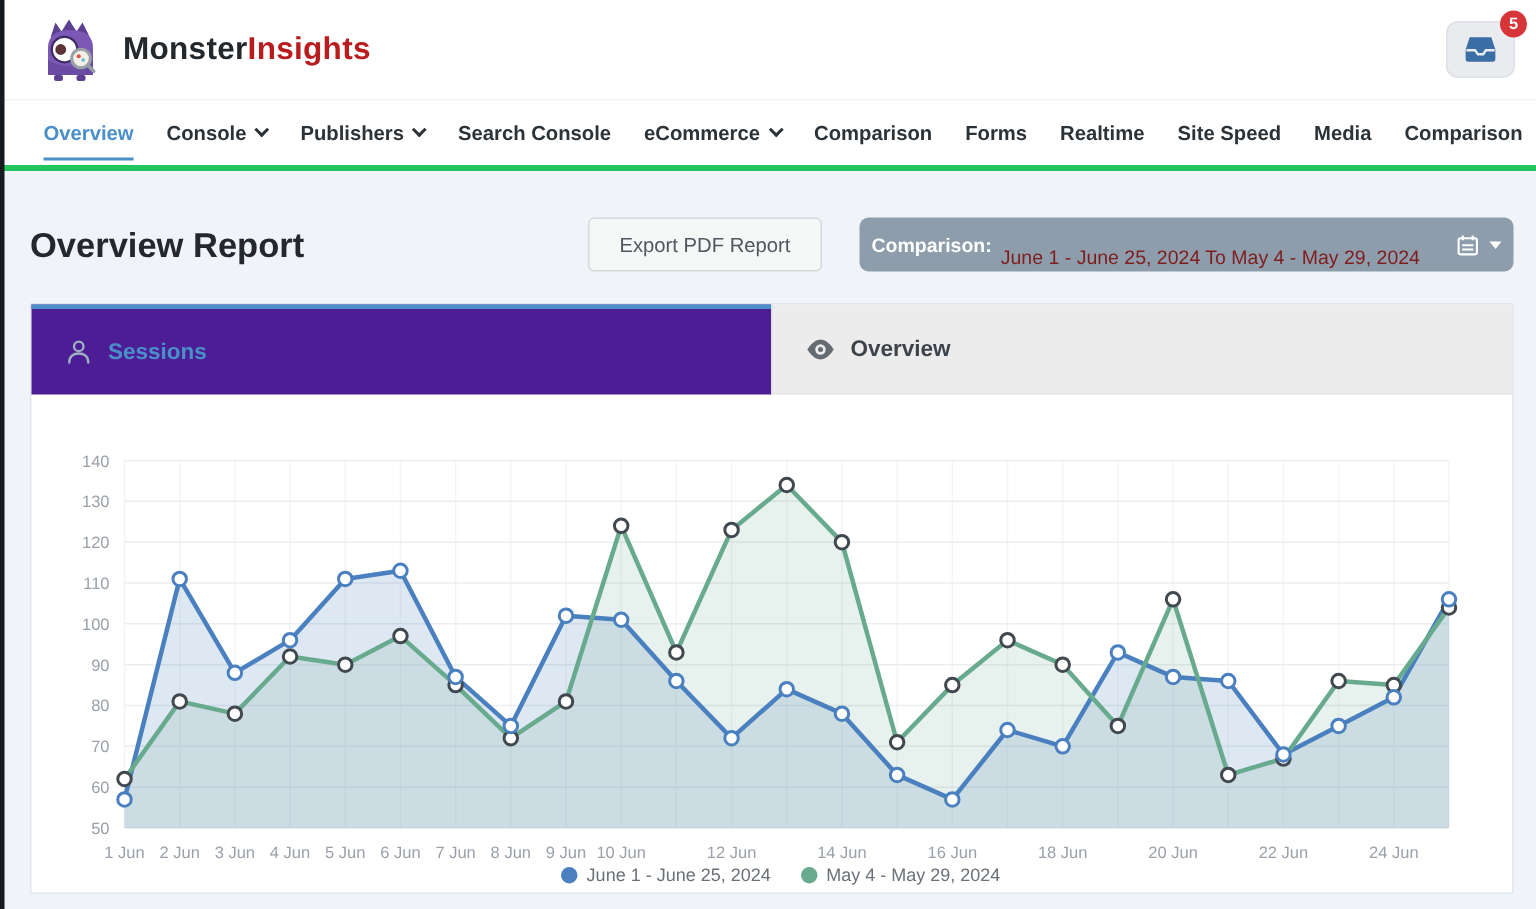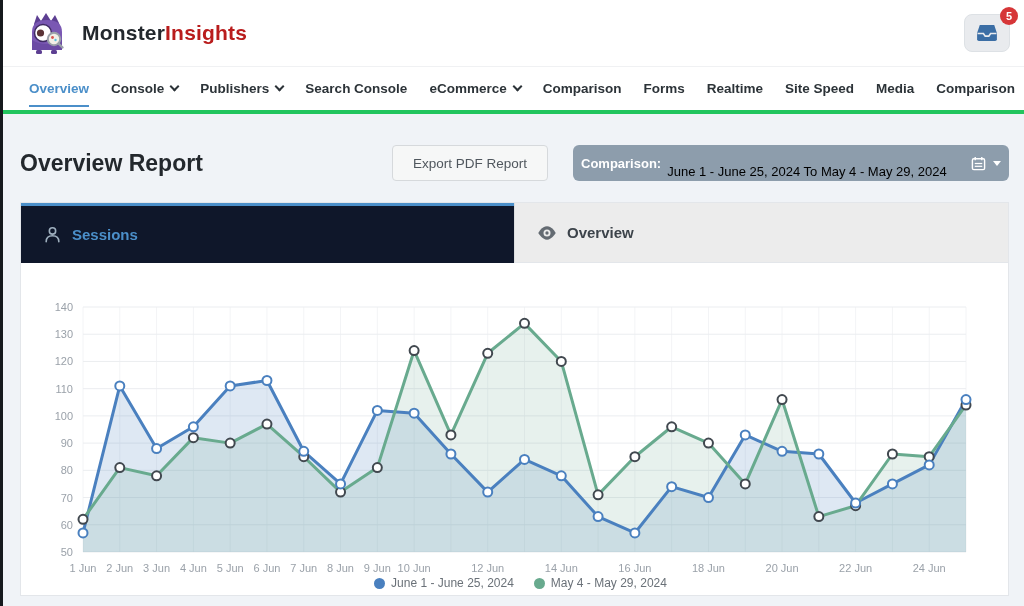--- a/index.html
+++ b/index.html
@@ -32,29 +32,29 @@
 
   
   .content { height:496px; background:#f0f3f7; border-top:4px solid #22c55e; }
   .toolbar-row { margin:30px 15px 0 20px; display:flex; align-items:center; height:38px; }
   h1.page-title { font-size:23px; margin:0; color:#23282d; font-weight:700; }
   .export-btn { margin-left:auto; height:36px; padding:0 20px; background:#f6f7f7; border:1px solid #d6d9dc;
     border-radius:4px; font-size:13.5px; color:#50575e; display:flex; align-items:center; cursor:pointer; }
   .comparison { margin-left:25px; height:36px; width:436px; background:#8d9dac; border-radius:6px; color:#fff;
     font-size:13px; display:flex; align-items:center; padding:0 8px; cursor:pointer; }
   .comparison .cmp-label { font-weight:700; margin-right:6px; white-space:nowrap; }
-  .comparison .cmp-value { color:#000000; white-space:nowrap; overflow:hidden;margin-top:16px; }
+  .comparison .cmp-value { color:#7f1d1d; white-space:nowrap; overflow:hidden;margin-top:16px; }
   .comparison .icons { margin-left:auto; display:flex; align-items:center; gap:7px; }
   .caret-down { width:0; height:0; border-left:4px solid transparent; border-right:4px solid transparent; border-top:5px solid #fff; }
 
   
   .card { margin:20px 15px 0 20px; height:394px; background:#fff; border:1px solid #e3e6ea; position:relative; }
   .tabs { display:flex; height:60px; }
   .tab { flex:1; display:flex; align-items:center; padding-left:22px; gap:10px; cursor:pointer; }
-  .tab-sessions { border-top:3px solid #4b8fc9; background:#0f172a; }
+  .tab-sessions { border-top:3px solid #4b8fc9; background:#4c1d95; }
   .tab-pageviews { background:#ececec; border-left:1px solid #dcdedf; border-bottom:1px solid #e3e6ea; }
   .tab-label { font-size:15px; font-weight:700; }
   .tab-sessions .tab-label { color:#4b8fc9; }
   .tab-pageviews .tab-label { color:#3c434a; }
 
   .chart-wrap { position:absolute; top:60px; left:0; right:0; bottom:0; }
   .chart-wrap svg { width:100%; height:100%; display:block; }
   .chart-wrap svg text { font-family:"Liberation Sans", sans-serif; }
   .legend { position:absolute; left:0; right:0; bottom:5px; display:flex; justify-content:center; gap:20px;padding-left:12px; }
   .legend-item { display:flex; align-items:center; gap:6px; font-size:12px; color:#6a7178; }

